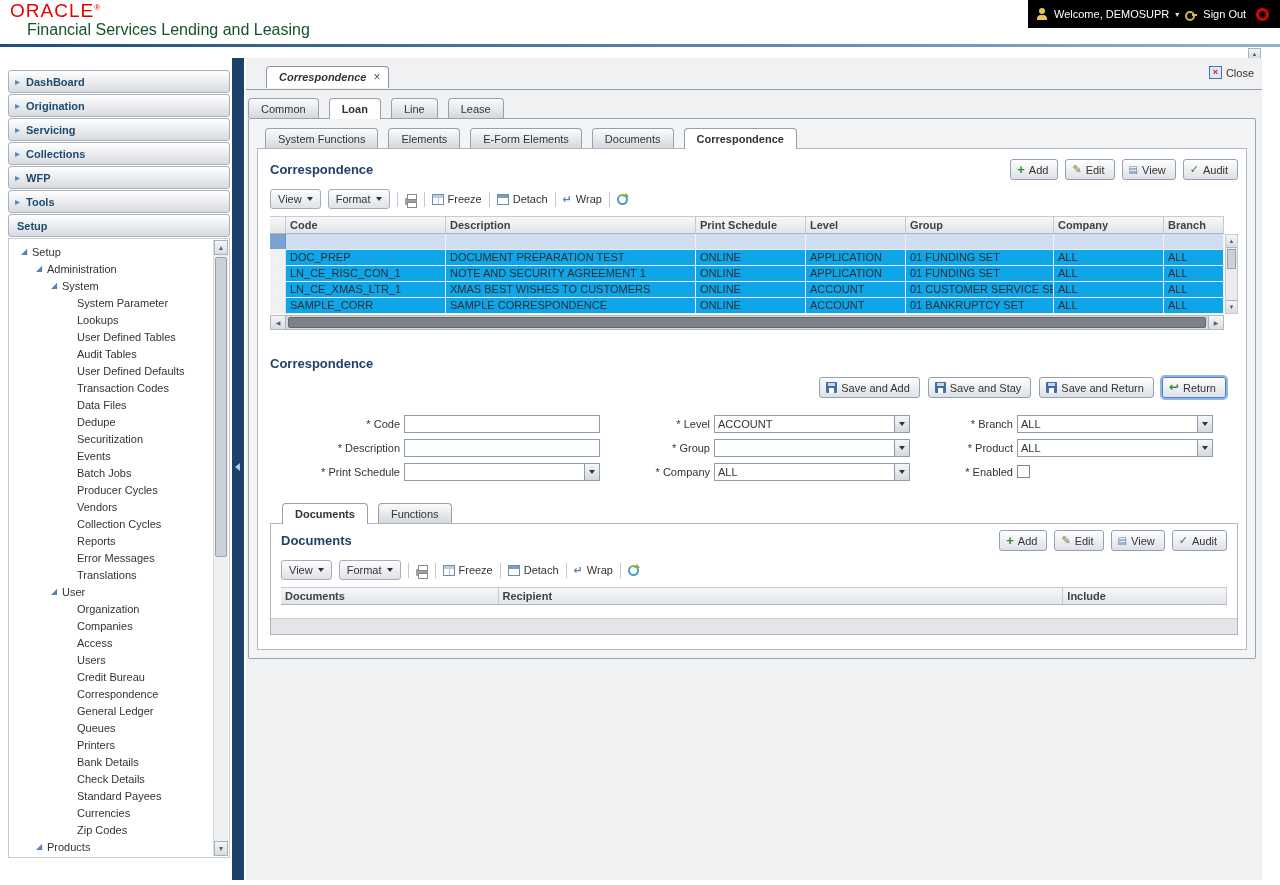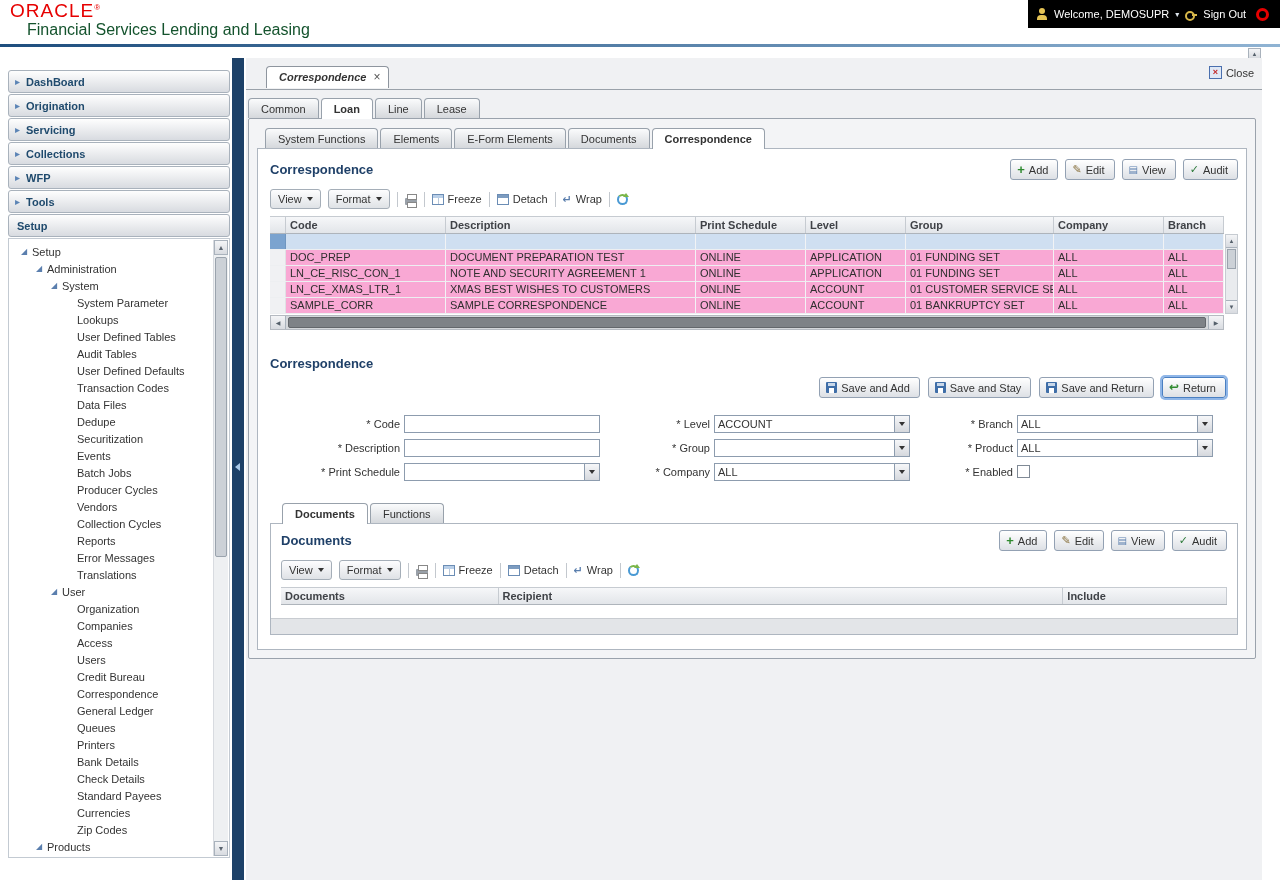--- a/index.html
+++ b/index.html
@@ -46,21 +46,21 @@
 .splitter::after{content:"";position:absolute;top:405px;left:3px;border-top:4px solid transparent;border-bottom:4px solid transparent;border-right:5px solid #a9c9e8;}
 
 
 .content{position:absolute;left:246px;top:58px;width:1016px;height:822px;background:#f0f1f3;}
 .wintab-row{height:32px;border-bottom:1px solid #9aa1a9;position:relative;padding:7px 0 0 20px;}
 .wintab{display:inline-flex;align-items:center;gap:7px;background:#fff;border:1px solid #8e959e;border-bottom:none;border-radius:4px 4px 0 0;padding:4px 8px 5px 12px;font-weight:bold;font-style:italic;position:relative;top:1px;cursor:pointer;}
 .wintab-close{font-style:normal;font-weight:normal;color:#555;cursor:pointer;font-size:12px;line-height:10px;}
 .close-btn{position:absolute;right:8px;top:8px;display:flex;align-items:center;gap:4px;cursor:pointer;}
 .close-ico{width:13px;height:13px;border:1px solid #4a6fae;background:#dfe8f5;color:#c22222;font-size:9px;font-weight:bold;display:flex;align-items:center;justify-content:center;line-height:9px;}
 
-.tabs{display:flex;gap:2px;padding-left:2px;position:relative;z-index:2;align-items:center;}
+.tabs{display:flex;gap:10px;padding-left:2px;position:relative;z-index:2;align-items:center;}
 .tabs.primary{margin-top:8px;}
 .tab{border:1px solid #98a1ab;border-bottom:none;border-radius:4px 4px 0 0;background:linear-gradient(#fafbfc,#d5d8dc);padding:4px 12px 3px;color:#333;cursor:pointer;}
 .tab.active{background:#fff;font-weight:bold;padding-bottom:4px;margin-bottom:-1px;}
 
 .panel1{margin:0 6px 0 2px;border:1px solid #9aa2ac;background:#f3f4f6;border-radius:2px;padding-top:9px;}
 .tabs.inner{padding-left:16px;}
 .panel2{margin:0 8px 8px;border:1px solid #aeb6c0;background:#fff;padding:6px 8px 14px 12px;}
 
 .sec-row{display:flex;align-items:center;justify-content:space-between;margin-top:4px;}
 .sec-title{font-size:13px;color:#1f4068;font-weight:bold;}
@@ -90,21 +90,21 @@
 .wrap-ico{color:#5b7fae;font-weight:bold;font-size:11px;line-height:11px;}
 .refresh-ico{width:11px;height:11px;border:2px solid #4a9ad4;border-top-color:#7ab648;border-radius:50%;position:relative;}
 .refresh-ico::after{content:"";position:absolute;right:-3px;top:-3px;border-left:3px solid transparent;border-right:3px solid transparent;border-bottom:4px solid #7ab648;}
 
 
 .grid{display:flex;margin-top:6px;}
 .grid-main{width:954px;}
 .ghead{display:flex;height:18px;background:linear-gradient(#f6f7f9,#e2e5e9);border-top:1px solid #c6cbd1;border-bottom:1px solid #aeb4bb;}
 .ghcell{font-weight:bold;color:#3f4247;padding:2px 4px;border-right:1px solid #c6cbd1;overflow:hidden;white-space:nowrap;}
 .ghsel{width:16px;border-right:1px solid #c6cbd1;}
-.grow{display:flex;height:16px;background:#f9a8d4;border-bottom:1px solid #edeff1;cursor:pointer;}
+.grow{display:flex;height:16px;background:#0ea5e9;border-bottom:1px solid #edeff1;cursor:pointer;}
 .gsel{width:16px;background:#f0f1f3;border-right:1px solid #e0e2e5;flex:0 0 auto;}
 .gcell{padding:1px 4px;border-right:1px solid #f2f3f5;overflow:hidden;white-space:nowrap;color:#2f2f2f;}
 .grow.selected{background:#cfdff1;}
 .grow.selected .gsel{background:#7ba3cf;border-right-color:#6f96c0;}
 .c0{width:160px;}.c1{width:250px;}.c2{width:110px;}.c3{width:100px;}.c4{width:148px;}.c5{width:110px;}.c6{width:60px;}
 .hscroll{display:flex;height:15px;background:#d4d7db;border:1px solid #b5bac1;align-items:stretch;margin-top:1px;}
 .harrow{width:15px;background:linear-gradient(#f4f5f7,#d8dbe0);border-right:1px solid #a9b2bc;font-size:6px;color:#55606b;display:flex;align-items:center;justify-content:center;cursor:pointer;}
 .harrow.right{border-right:none;border-left:1px solid #a9b2bc;}
 .hthumb{flex:1;margin:1px 2px;background:#7e8287;border:1px solid #63676c;border-radius:2px;cursor:grab;}
 .gvscroll{width:14px;margin-left:1px;margin-top:18px;height:80px;background:#e9ebee;border:1px solid #c6cbd1;display:flex;flex-direction:column;}

